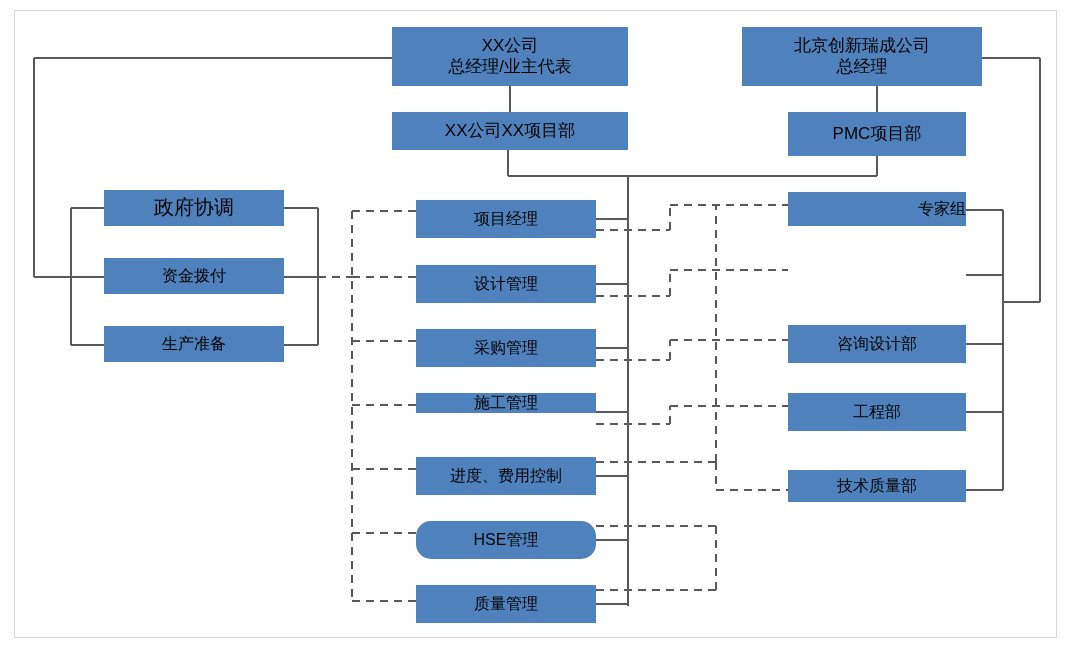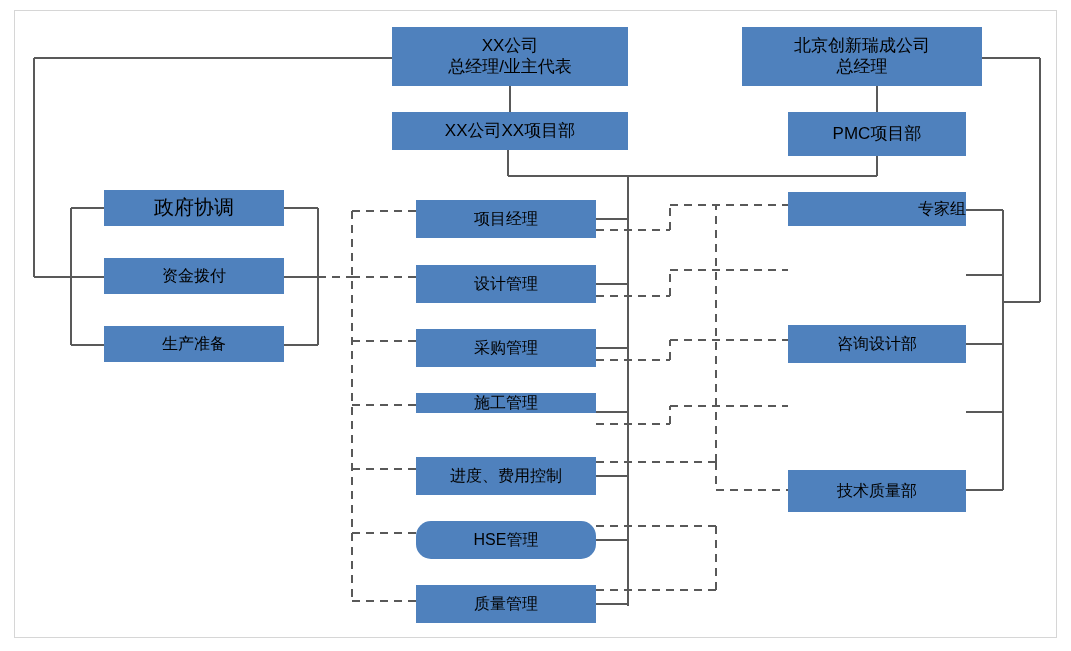--- a/index.html
+++ b/index.html
@@ -171,18 +171,21 @@
 
   <div class="node" style="left:788px;top:192px;width:178px;height:34px;font-size:16px;justify-content:flex-end;">
     <span>专家组</span>
   </div>
 
 
   <div class="node" style="left:788px;top:325px;width:178px;height:38px;font-size:16px;">
     <span>咨询设计部</span>
   </div>
 
+  <div class="node" style="left:788px;top:393px;width:178px;height:38px;font-size:16px;">
+    <span>工程部</span>
+  </div>
 
-  <div class="node" style="left:788px;top:470px;width:178px;height:42px;font-size:16px;">
+  <div class="node" style="left:788px;top:470px;width:178px;height:32px;font-size:16px;">
     <span>技术质量部</span>
   </div>
 
 </div>
 
 </body></html>

